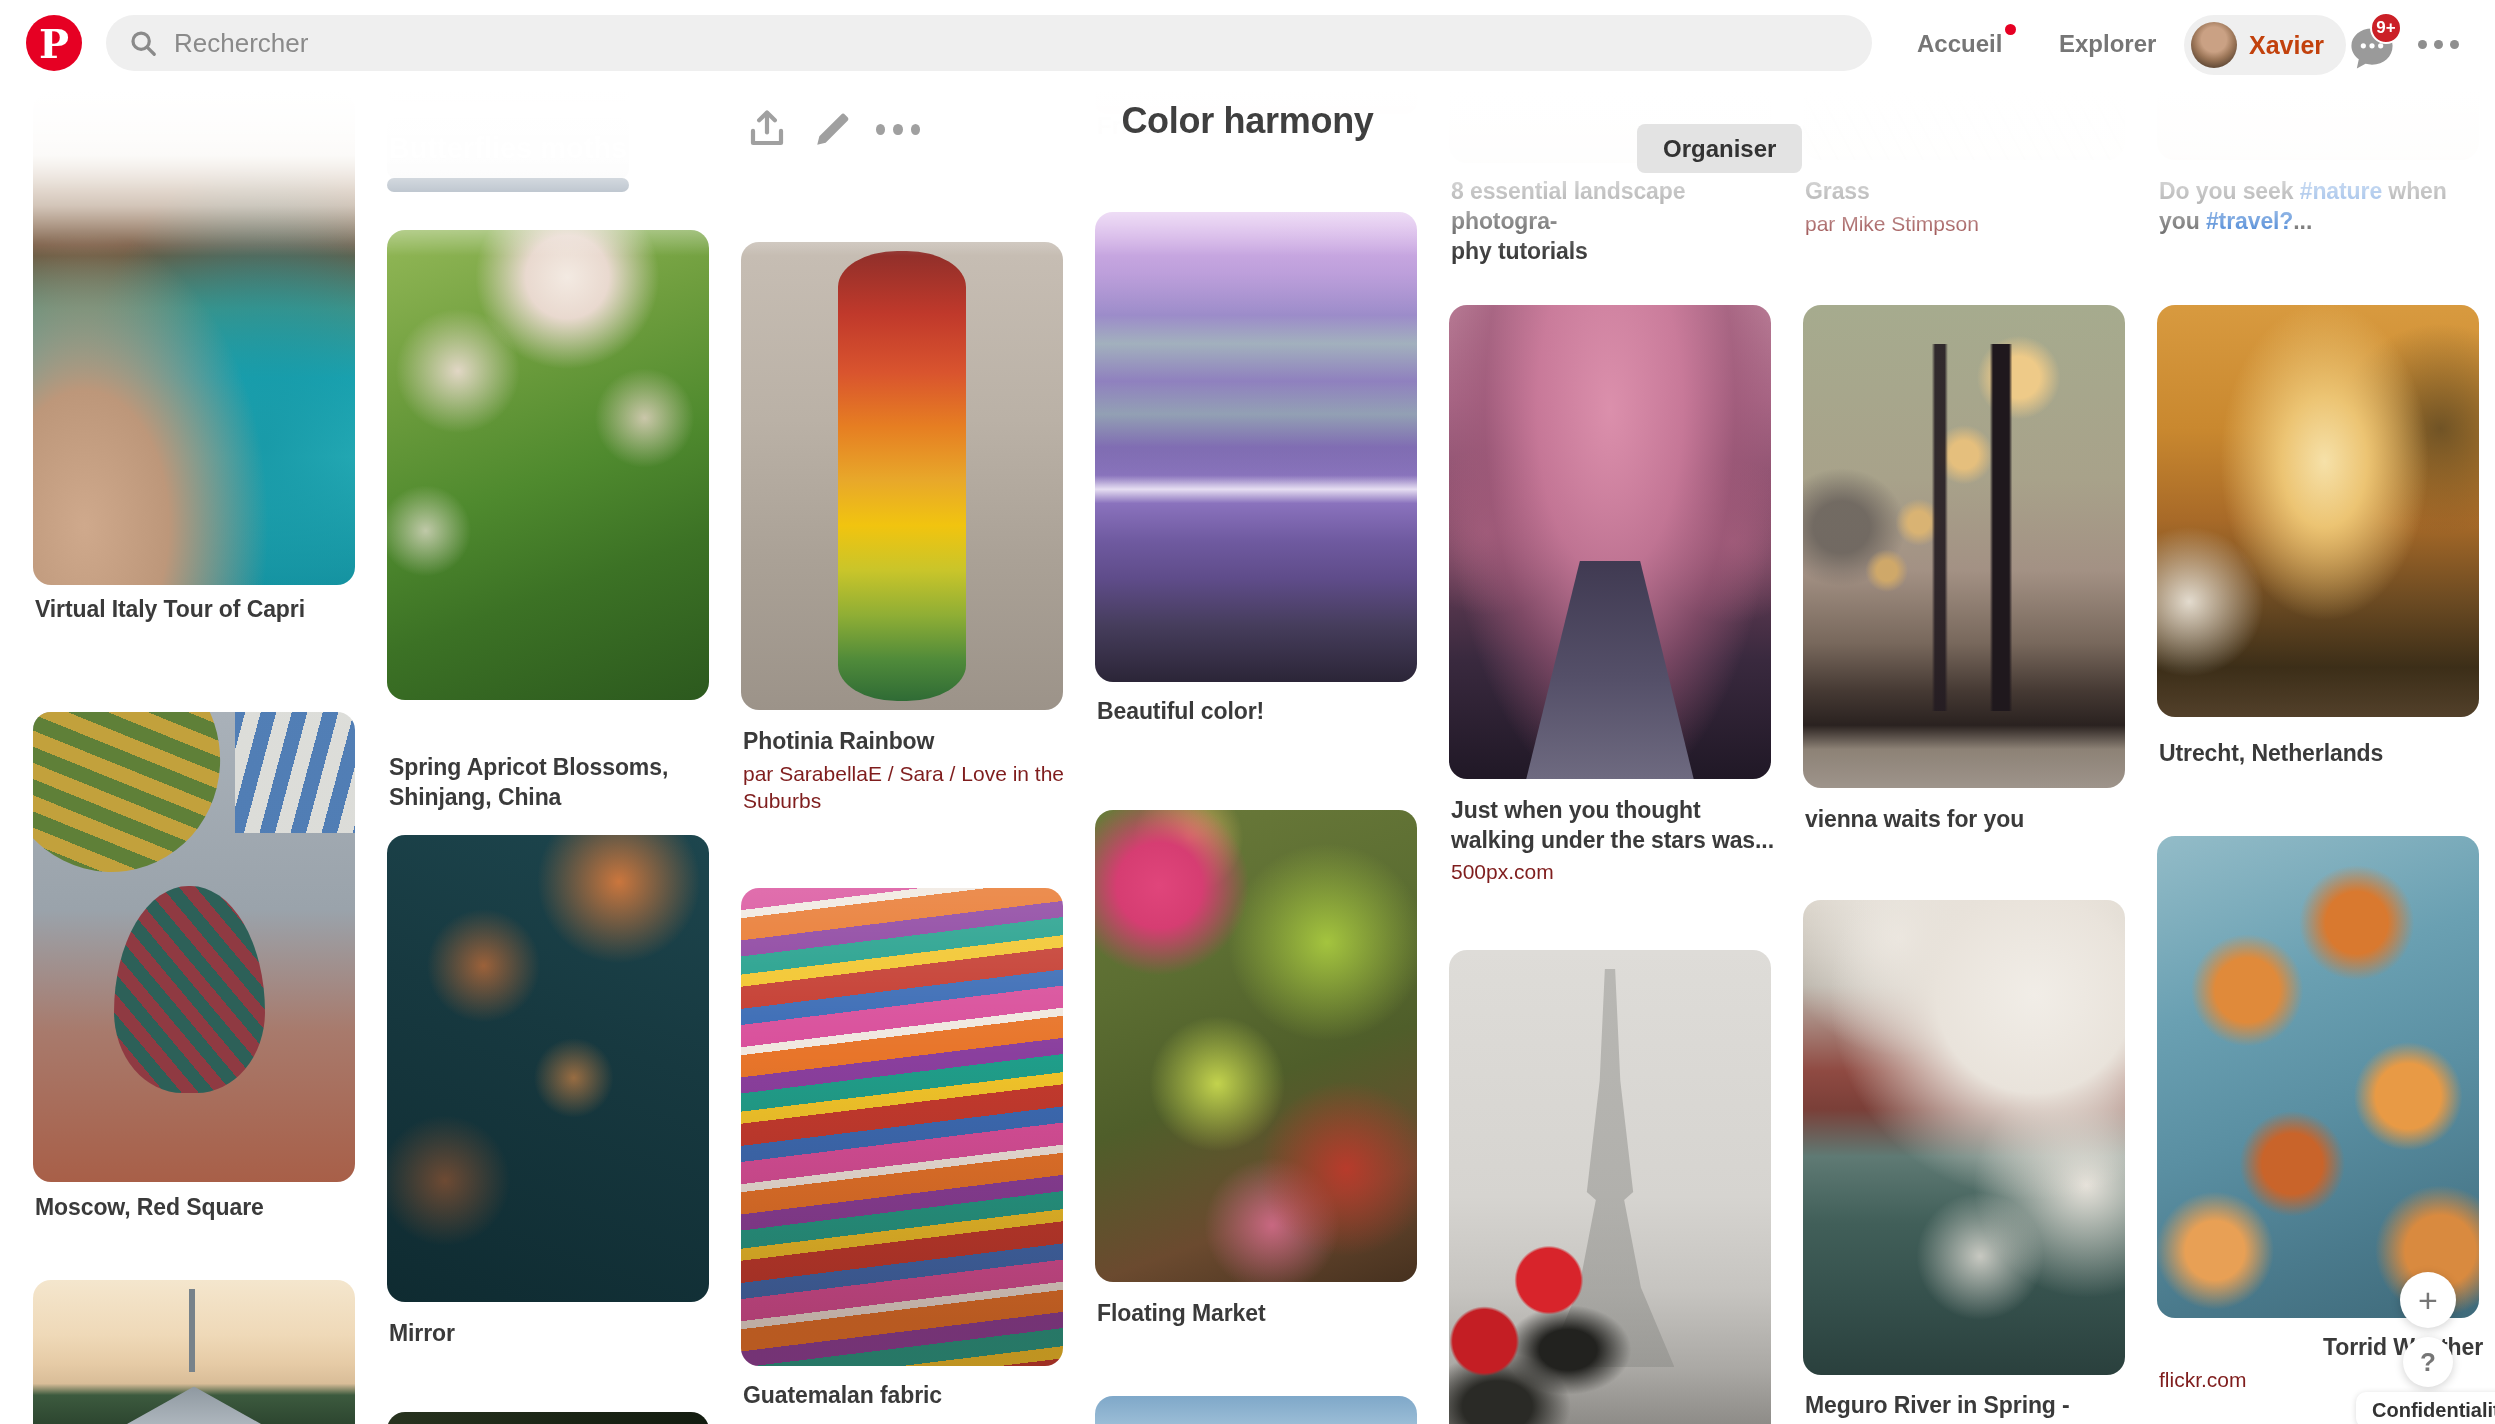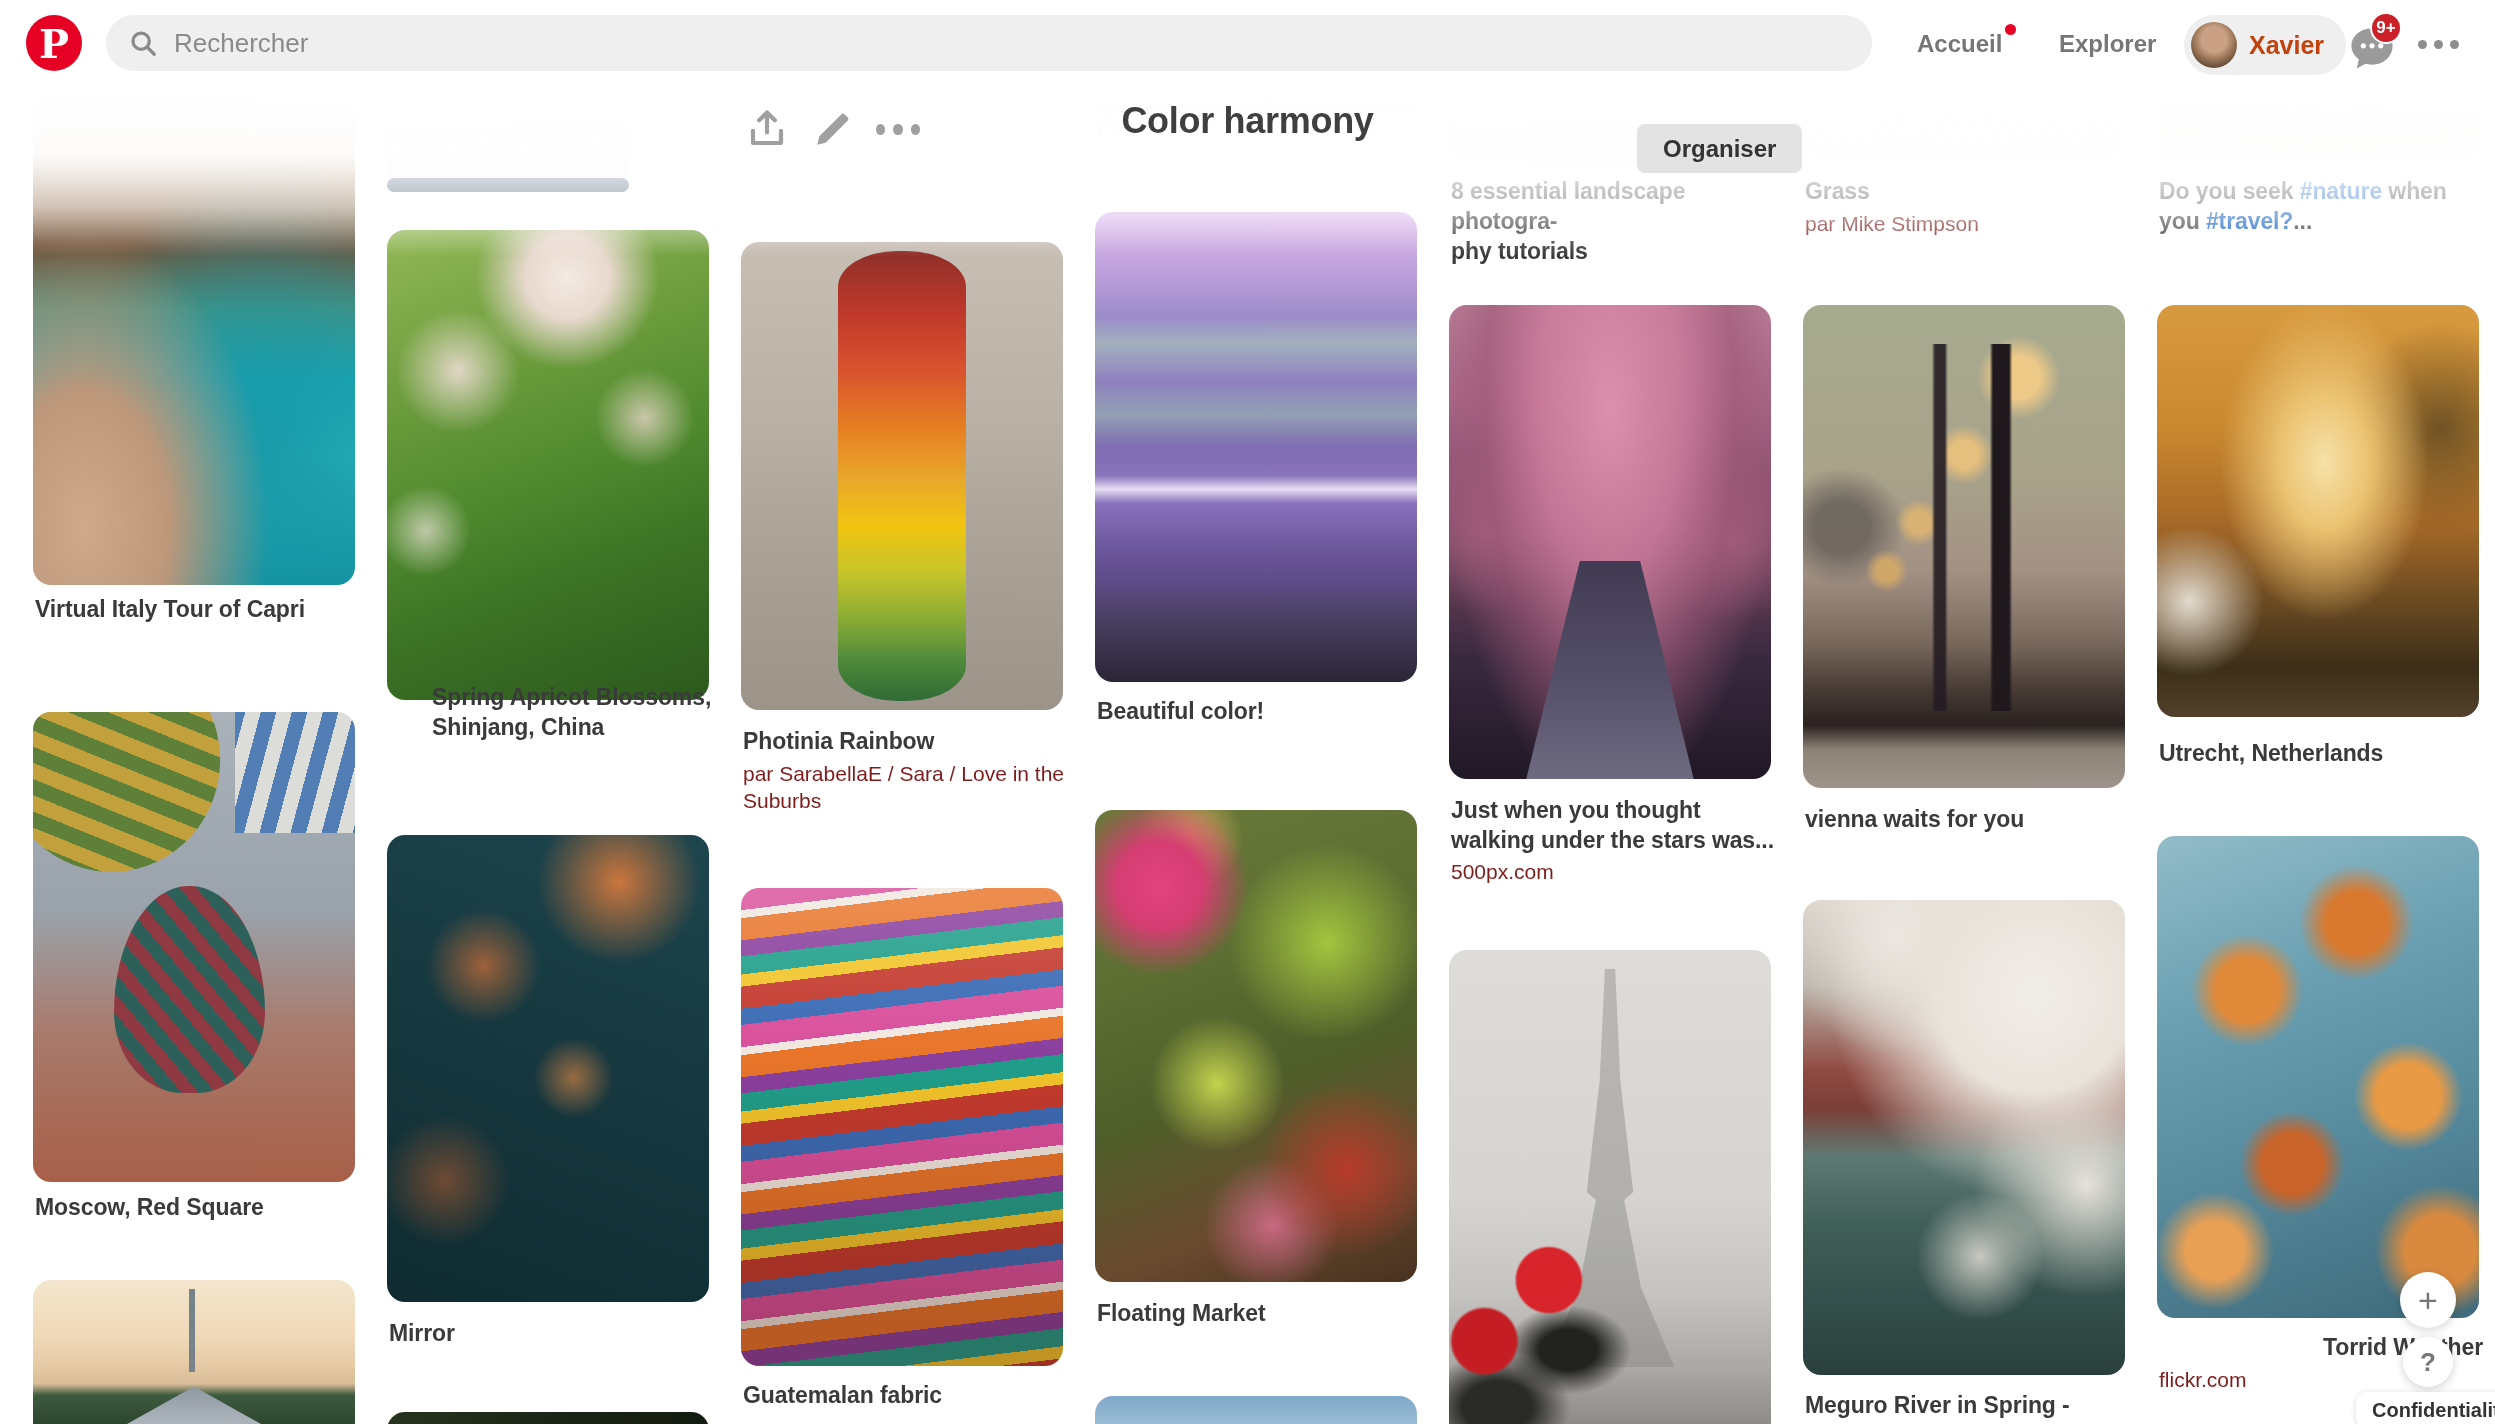--- a/index.html
+++ b/index.html
@@ -100,21 +100,21 @@
     font-size:29px; font-weight:700; color:#fff; text-shadow:0 0 2px rgba(180,180,180,.4); }
   .drag-ghost-bar { position:absolute; left:387px; top:178px; width:242px; height:14px; border-radius:7px;
     background:var(--navy_bar,#24405e); }
   .img-apricot { left:387px; top:230px; height:470px;
     background:
       radial-gradient(circle at 56% 10%, #f3eae2 0%, #e9d9cf 9%, rgba(233,217,207,0) 20%),
       radial-gradient(circle at 22% 30%, rgba(238,221,212,.9) 0%, rgba(238,221,212,0) 15%),
       radial-gradient(circle at 80% 40%, rgba(232,213,200,.8) 0%, rgba(232,213,200,0) 13%),
       radial-gradient(circle at 12% 64%, rgba(240,228,220,.7) 0%, rgba(240,228,220,0) 11%),
       linear-gradient(160deg, #93b857 0%, #6f9e3e 28%, #4f8a2e 52%, #3c7225 72%, #2c591e 100%); }
-  .t-apricot { left:389px; top:682px;margin-left:43px; }
+  .t-apricot { left:389px; top:752px; }
   .img-mirror { left:387px; top:835px; height:467px;
     background:
       radial-gradient(circle at 72% 10%, rgba(222,124,60,.9) 0%, rgba(222,124,60,0) 17%),
       radial-gradient(circle at 30% 28%, rgba(200,110,55,.75) 0%, rgba(200,110,55,0) 14%),
       radial-gradient(circle at 58% 52%, rgba(222,137,68,.65) 0%, rgba(222,137,68,0) 13%),
       radial-gradient(circle at 18% 74%, rgba(185,95,48,.55) 0%, rgba(185,95,48,0) 15%),
       linear-gradient(200deg, #1d464e 0%, #173940 42%, #0f2b31 100%); }
   .t-mirror { left:389px; top:1318px; }
   .img-dark2 { left:387px; top:1412px; height:60px; border-radius:18px 18px 0 0;
     background:linear-gradient(110deg, #28331f 0%, #1a2415 55%, #121a0f 100%); }

